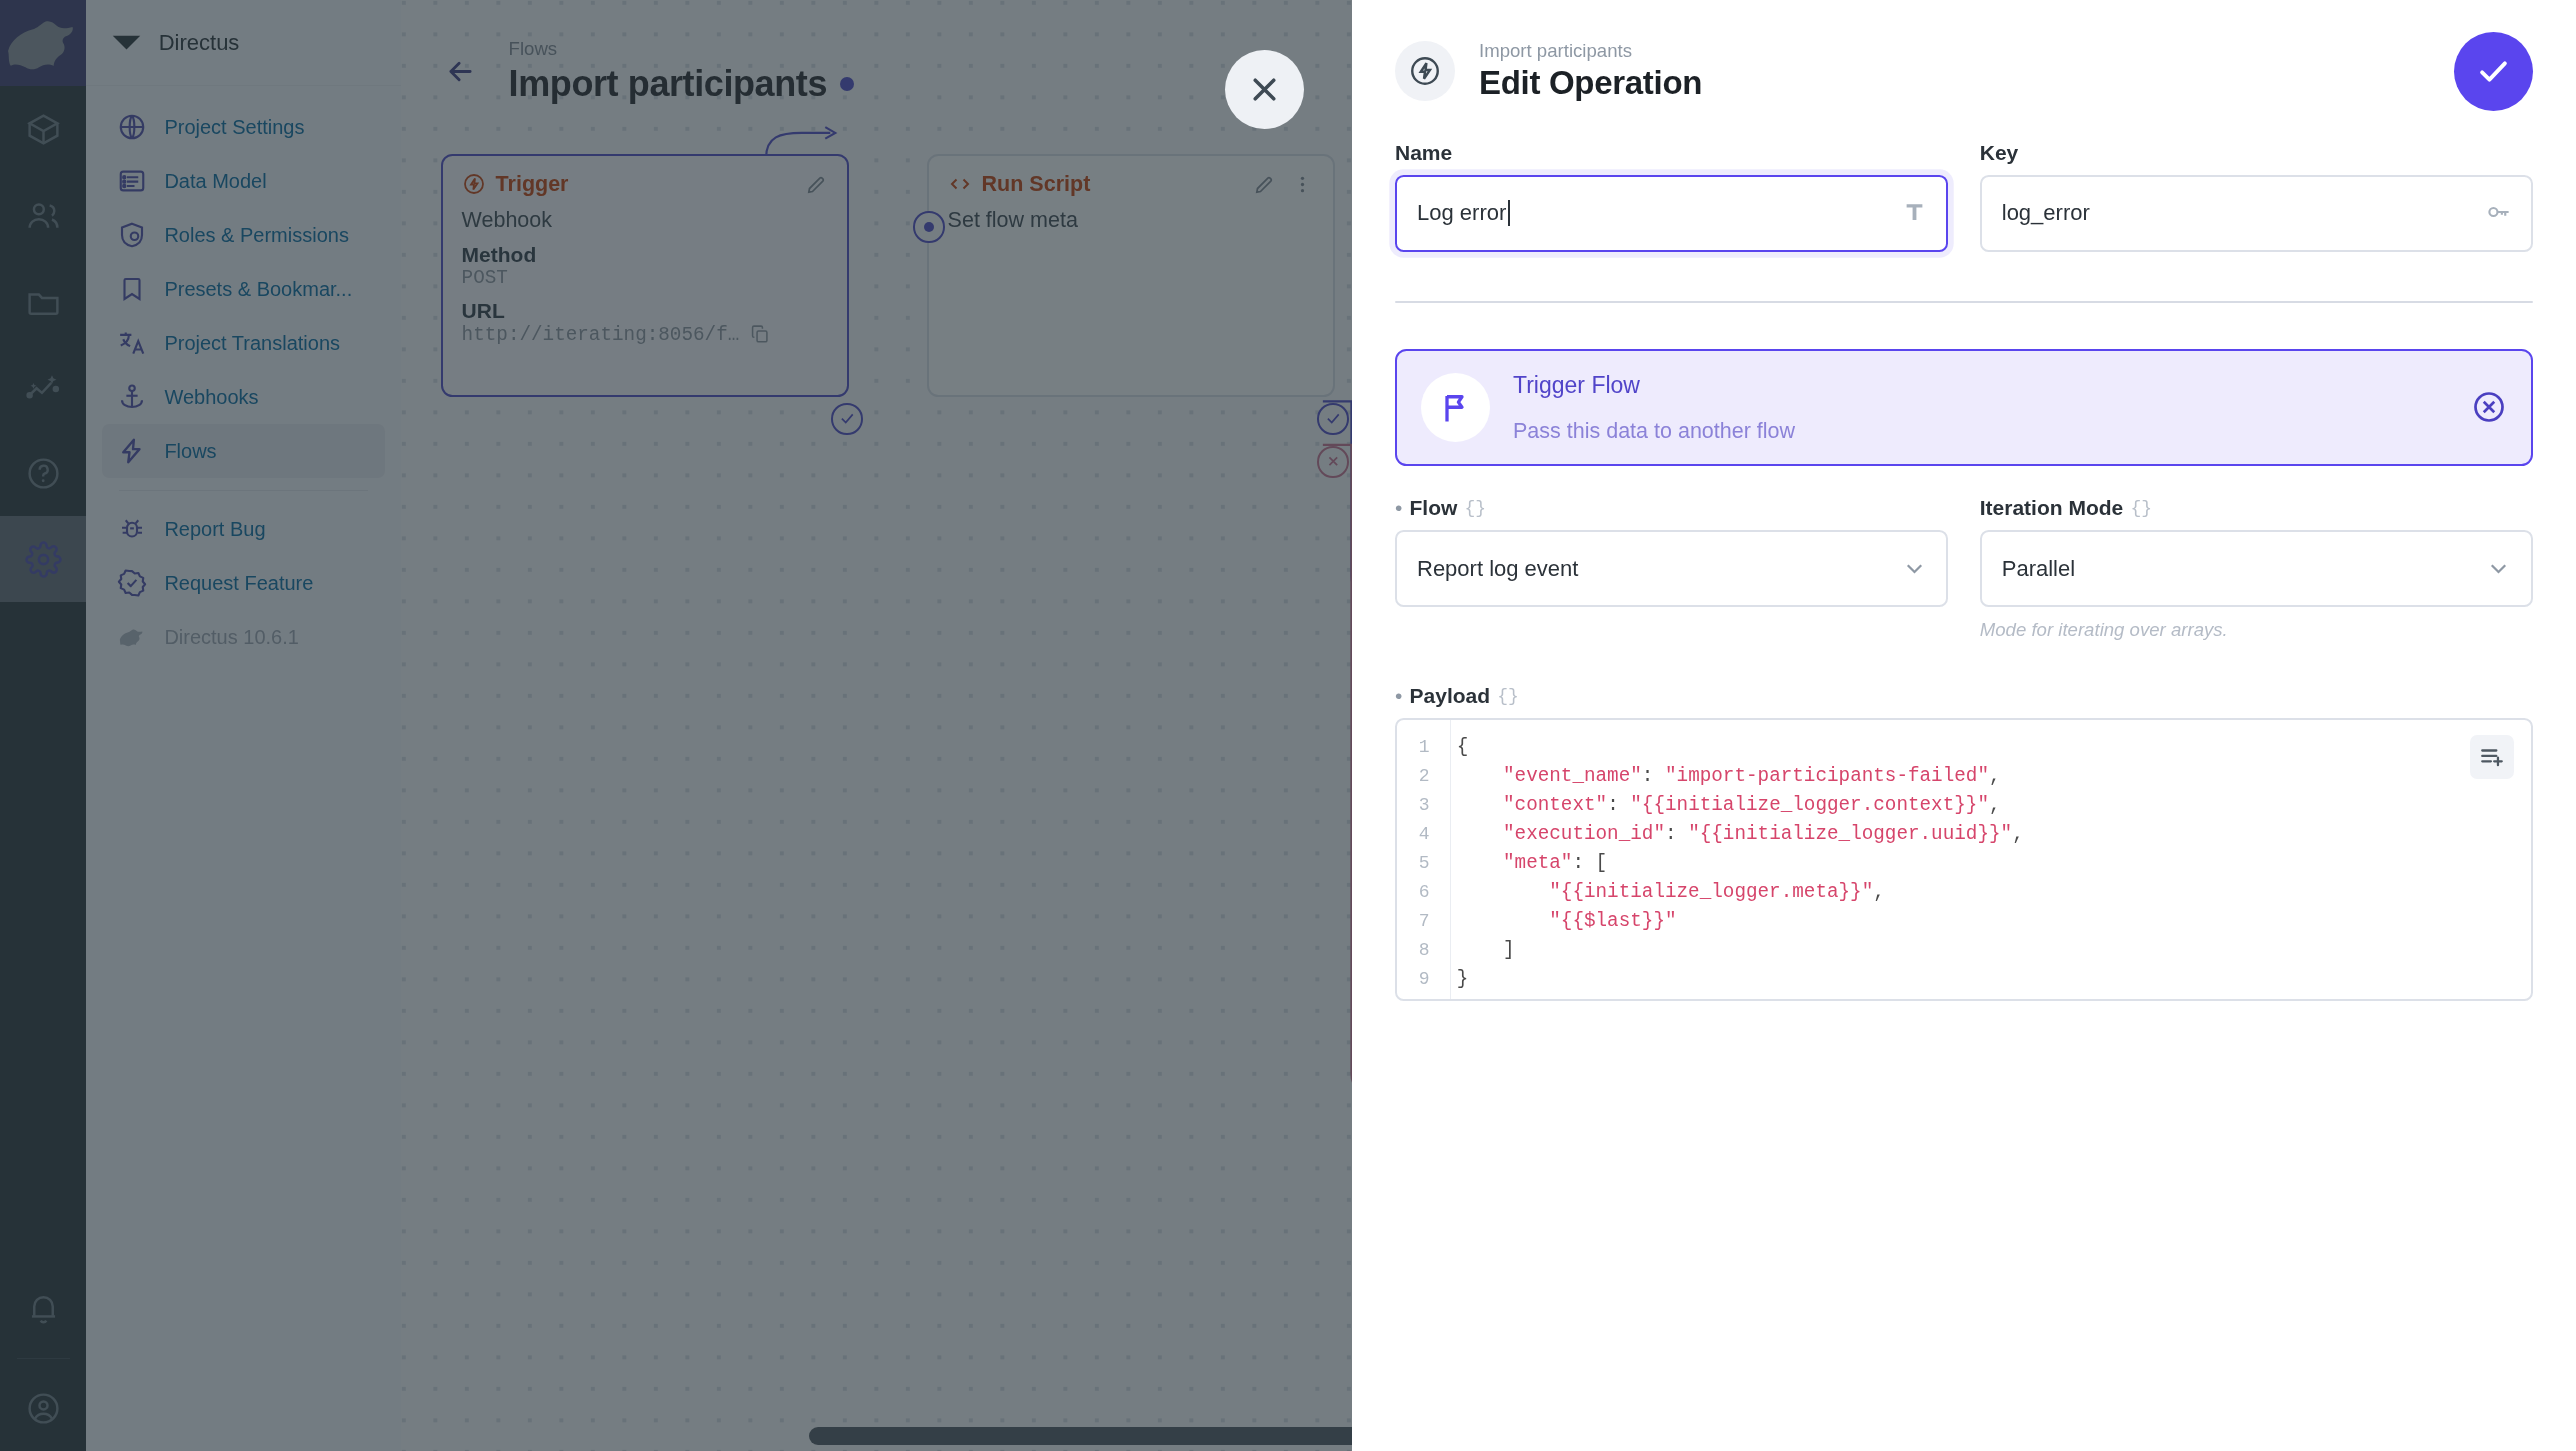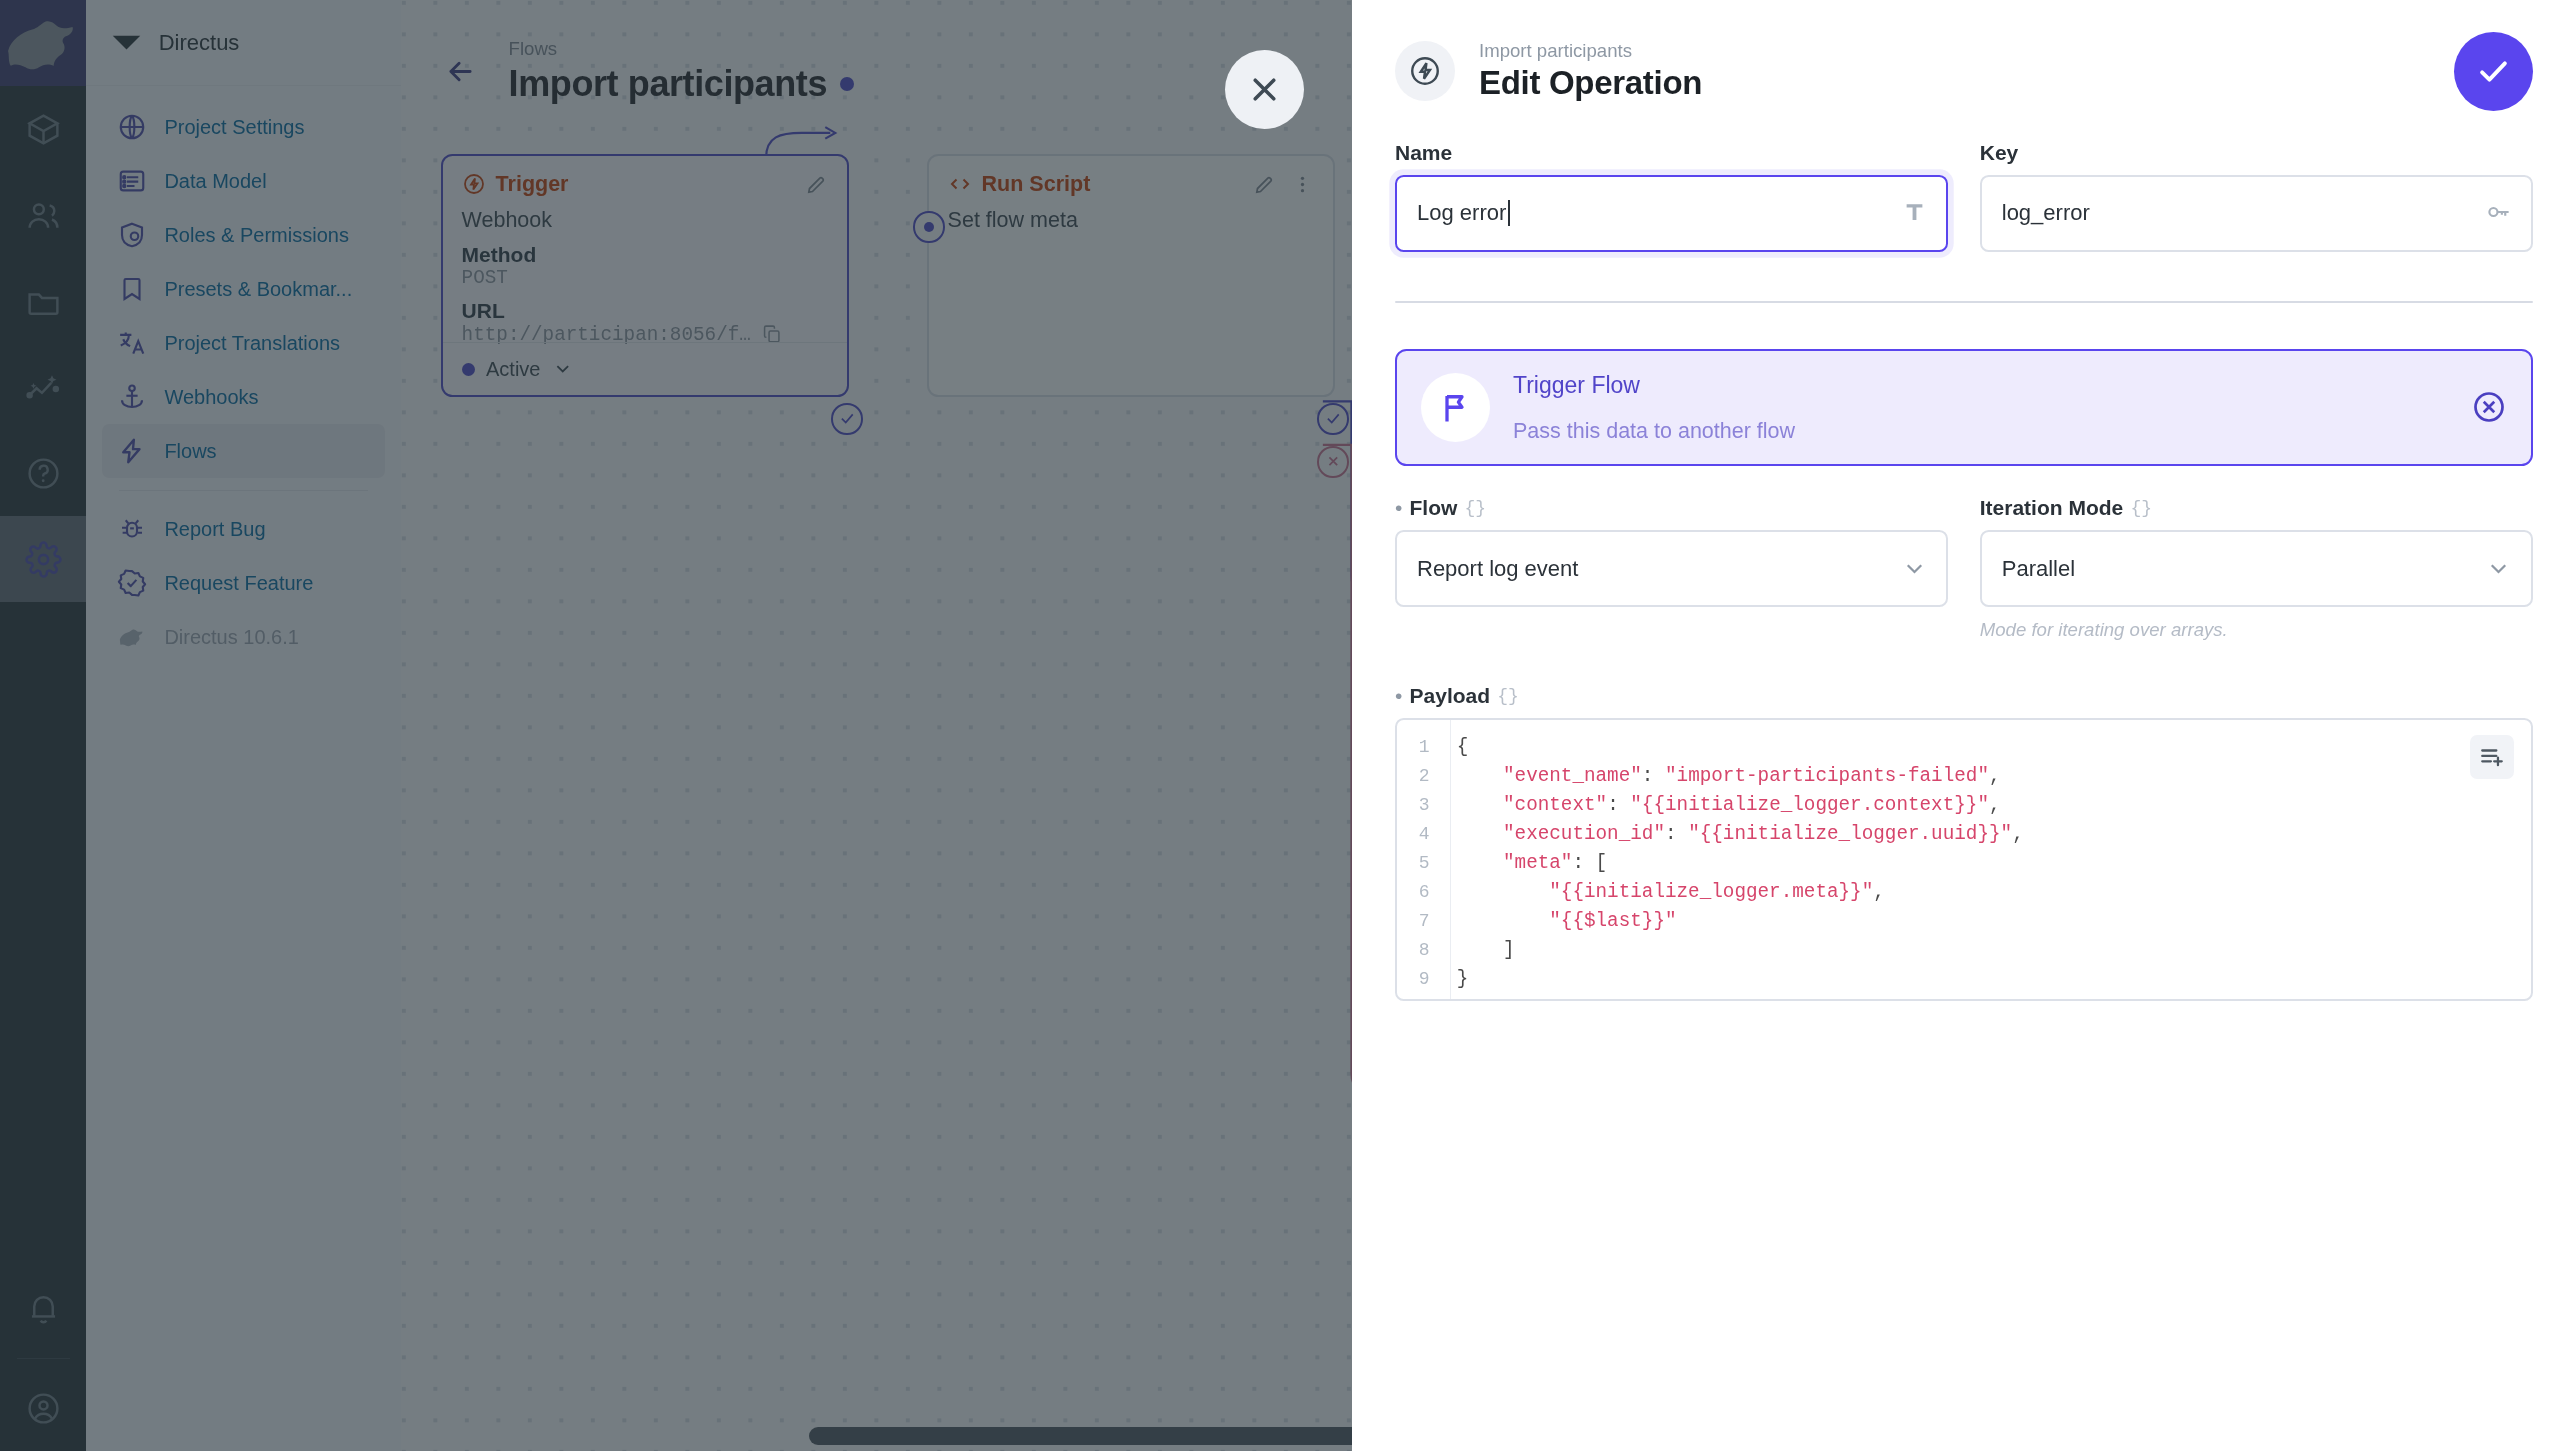--- a/index.html
+++ b/index.html
@@ -491,37 +491,28 @@
               <path d="M4 20l.7-3.8L15.5 5.4a1.6 1.6 0 0 1 2.3 0l.8.8a1.6 1.6 0 0 1 0 2.3L7.8 19.3 4 20z"></path>
             </svg>
         </span>
       </div>
       <div class="node-body">
         <div class="node-name">Webhook</div>
         <div class="node-field-label">Method</div>
         <div class="node-field-value">POST</div>
         <div class="node-field-label">URL</div>
         <div class="node-row">
-          <span class="node-field-value">http://participan:8056/f…</span>
+          <span class="node-field-value">http://iterating:8056/f…</span>
           <span style="color:#8A939E">
             <svg style="width:21.5px;height:21.5px" viewBox="0 0 24 24" fill="none" stroke="currentColor" stroke-width="1.7">
                 <rect x="9" y="9" width="11" height="12" rx="1.6"></rect>
                 <path d="M15 6.5V5a1.5 1.5 0 0 0-1.5-1.5h-8A1.5 1.5 0 0 0 4 5v9.5A1.5 1.5 0 0 0 5.5 16H6"></path>
               </svg>
           </span>
         </div>
-      </div>
-      <div class="node-footer">
-        <span class="status-dot"></span>
-        <span>Active</span>
-        <span style="color:#3A4750;display:flex">
-          <svg style="width:21.5px;height:21.5px" viewBox="0 0 24 24" fill="none" stroke="currentColor" stroke-width="2">
-              <path d="M6 9l6 6 6-6"></path>
-            </svg>
-        </span>
       </div>
       <div class="port" style="right:-15.7px;top:247px">
         <svg viewBox="0 0 24 24" fill="none" stroke="currentColor" stroke-width="2.2">
             <path d="M5 12.5l5 5L19 7"></path>
           </svg>
       </div>
     </div>
 
     <div class="node" style="left:526px;top:154px;width:408px;height:243px">
       <div class="node-head">

